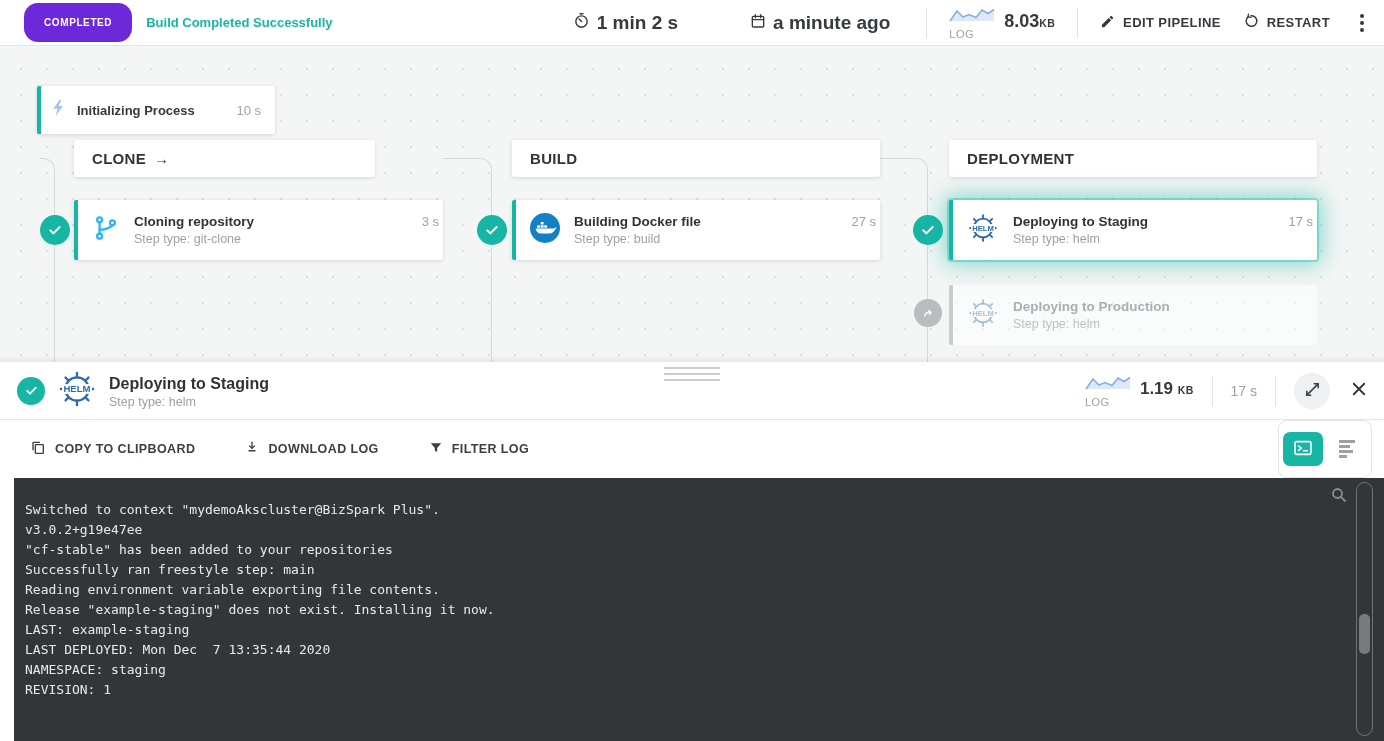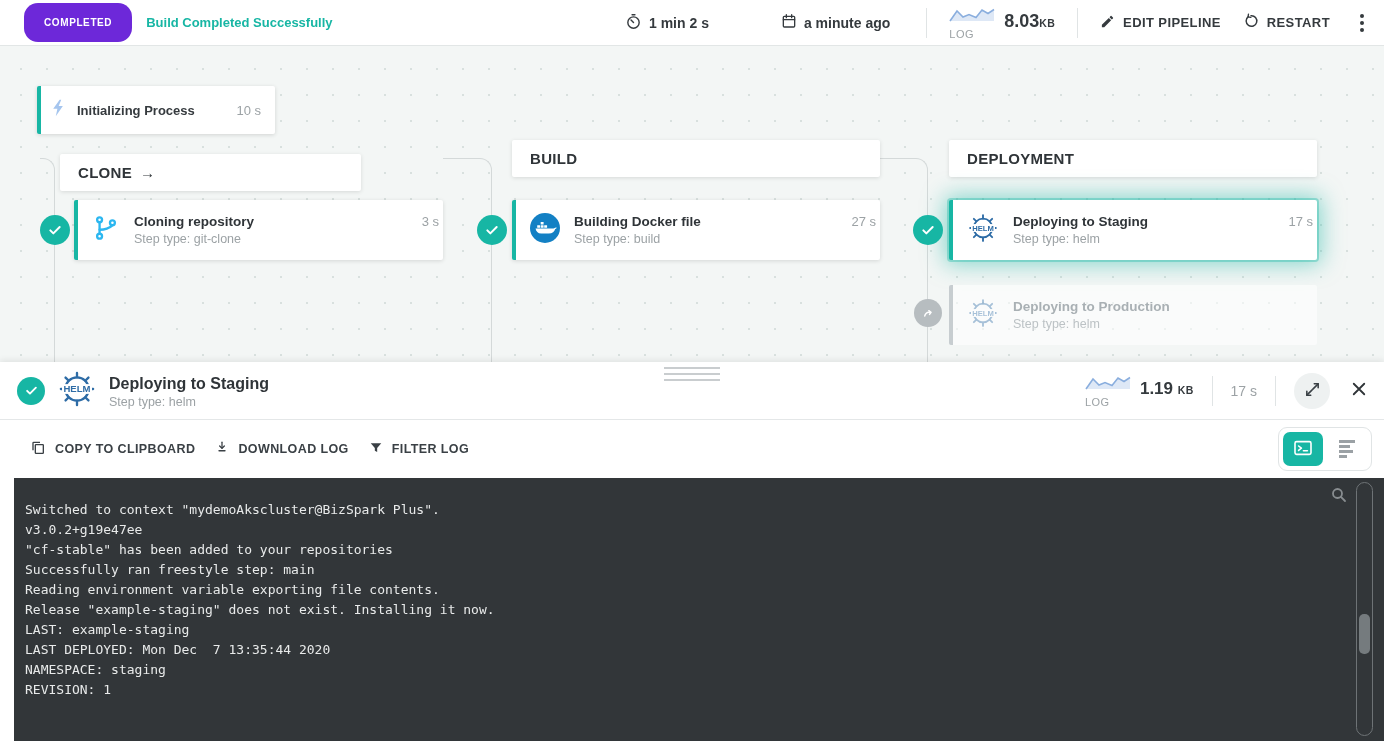--- a/index.html
+++ b/index.html
@@ -7,21 +7,21 @@
     font-family:"Liberation Sans","DejaVu Sans",sans-serif; color:#353a3e; }
 
   
   .topbar { height:46px; background:#fff; border-bottom:1px solid #e2e6e6;
     display:flex; align-items:center; justify-content:space-between; padding:0 12px 0 24px; }
   .tb-left { display:flex; align-items:center; gap:14px; }
   .badge { background:#6d28d9; color:#fff; font-size:10px; font-weight:bold;
     letter-spacing:.6px; padding:14px 20px; border-radius:14px; }
   .status-msg { color:#17b6a4; font-weight:bold; font-size:13px; }
   .tb-right { display:flex; align-items:center; gap:22px; }
-  .tb-item { display:flex; align-items:center; gap:7px; font-size:14px; font-weight:bold; color:#353a3e; }
+  .tb-item { display:flex; align-items:center; gap:7px; font-size:19px; font-weight:bold; color:#353a3e; }
   .tb-item.duration { margin-right:50px; }
   .tb-item.finished { margin-right:14px; }
   .vdiv { width:1px; height:30px; background:#e0e4e5; }
   .log-usage { display:flex; align-items:flex-start; gap:9px; }
   .spark-col { display:flex; flex-direction:column; align-items:flex-start; }
   .log-lbl { font-size:11px; color:#9ca2a5; letter-spacing:.5px; margin-top:1px; }
   .log-size { font-size:18px; font-weight:bold; margin-top:5px; }
   .log-size .unit { font-size:10.5px; text-transform:uppercase; letter-spacing:.3px; }
   .tb-btn { display:flex; align-items:center; gap:8px; background:none; border:none;
     font-family:inherit; font-size:13px; font-weight:bold; letter-spacing:.4px;
@@ -72,21 +72,21 @@
     display:flex; align-items:center; justify-content:center; flex:none; }
   .ph-titles { flex:1; padding-top:2px; }
   .ph-title { font-size:16px; font-weight:bold; color:#2f3438; }
   .ph-sub { font-size:12.5px; color:#9ca2a5; margin-top:2px; }
   .ph-right { display:flex; align-items:center; gap:18px; }
   .ph-dur { font-size:14px; color:#9ca2a5; }
   .expand-btn { width:36px; height:36px; border-radius:50%; background:#eef1f1; border:none;
     display:flex; align-items:center; justify-content:center; cursor:pointer; }
   .close-btn { background:none; border:none; cursor:pointer; padding:2px; display:flex; }
 
-  .toolbar { height:58px; display:flex; align-items:center; padding:0 12px 0 30px; gap:20px; }
+  .toolbar { height:58px; display:flex; padding:0 12px 0 30px; gap:50px; }
   .tool-btn { display:flex; align-items:center; gap:9px; background:none; border:none;
     font-family:inherit; font-size:12.5px; font-weight:bold; letter-spacing:.4px;
     color:#3a4045; cursor:pointer; }
   .toolbar .spacer { flex:1; }
   .view-toggle { display:flex; align-items:center; gap:4px; border:1px solid #e0e4e5;
     border-radius:9px; padding:4px; background:#fff; }
   .vt-btn { border:none; background:none; width:40px; height:34px; border-radius:7px;
     display:flex; align-items:center; justify-content:center; cursor:pointer; }
   .vt-btn.active { background:#17b6a4; }
   .lines-icon { display:flex; flex-direction:column; gap:2.5px; align-items:flex-start; }
@@ -180,21 +180,21 @@
   <div class="init-card">
     <span>
       <svg width="16" height="18" viewBox="0 0 24 28" fill="#a5c5ee">
         <path d="M13 1L3 15h6.5L7 27l11-16h-6.5L15.5 1z"></path>
       </svg>
     </span>
     <span class="ttl">Initializing Process</span>
     <span class="dur">10 s</span>
   </div>
 
-  <div class="col-header" style="left:60px; width:301px;margin-top:14px;">
+  <div class="col-header" style="left:74px; width:301px;">
     <span>CLONE</span>
     <span>→</span>
   </div>
   <div class="col-header" style="left:512px; width:368px;">
     <span>BUILD</span>
   </div>
   <div class="col-header" style="left:949px; width:368px;">
     <span>DEPLOYMENT</span>
   </div>
 

